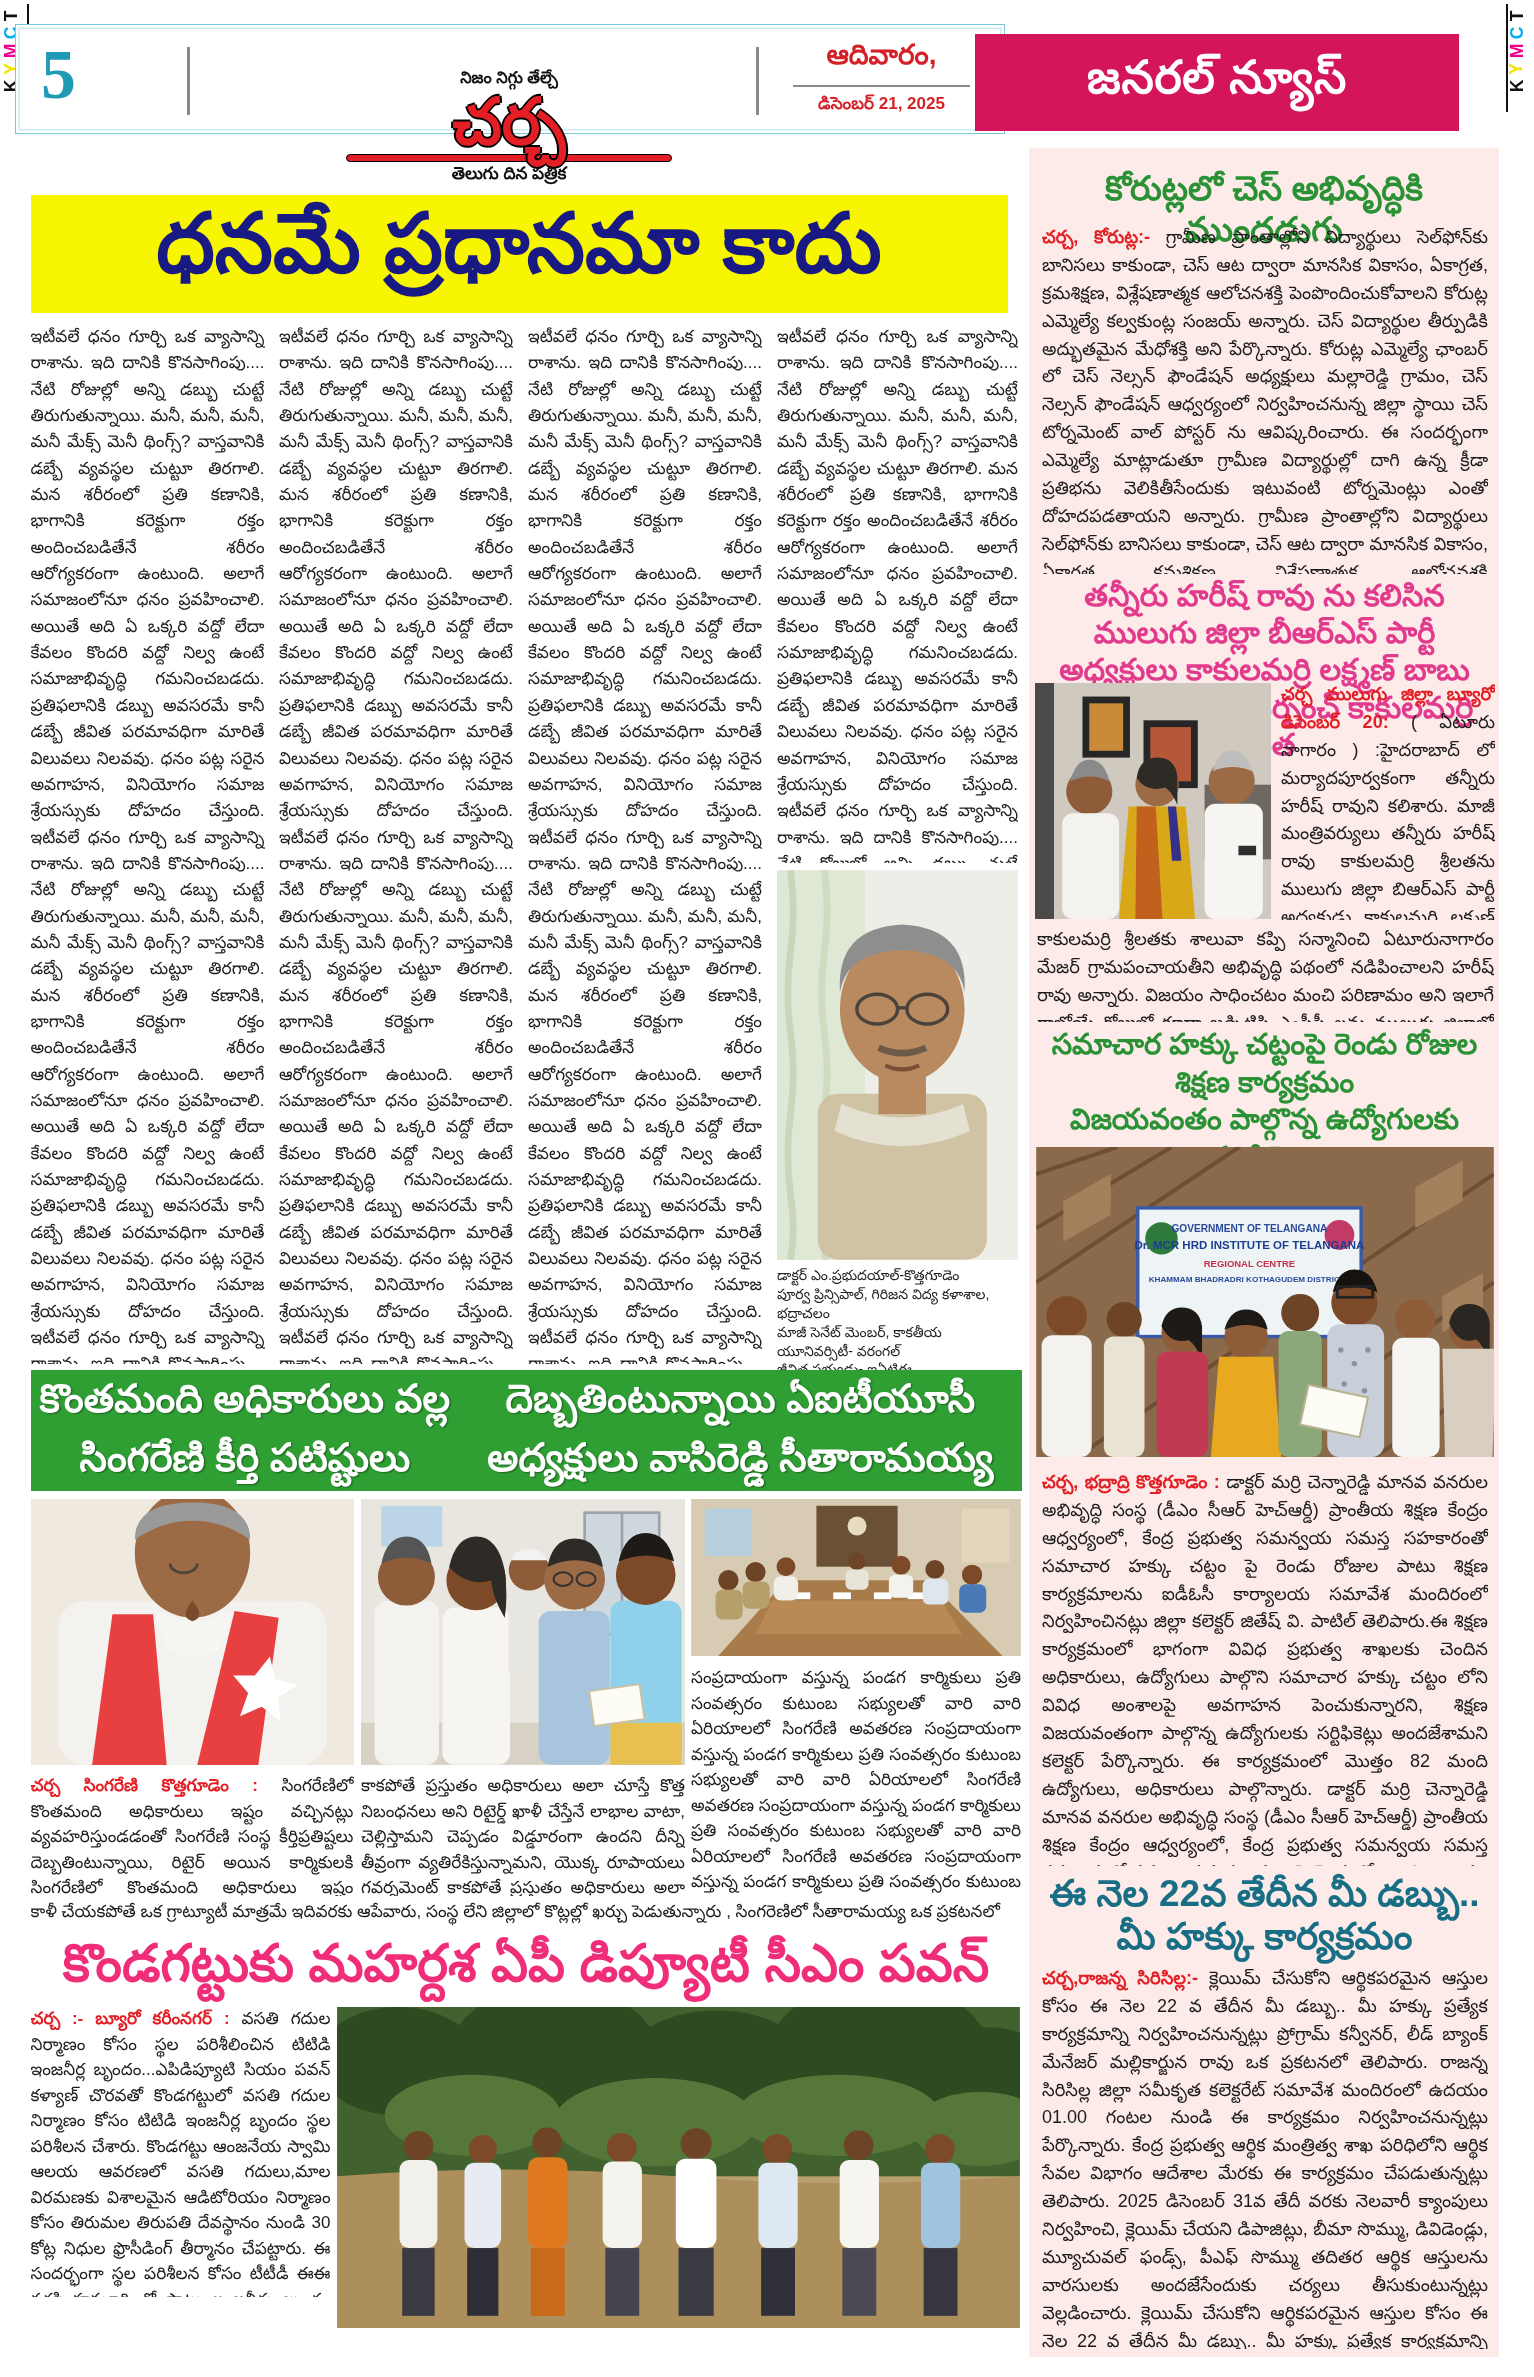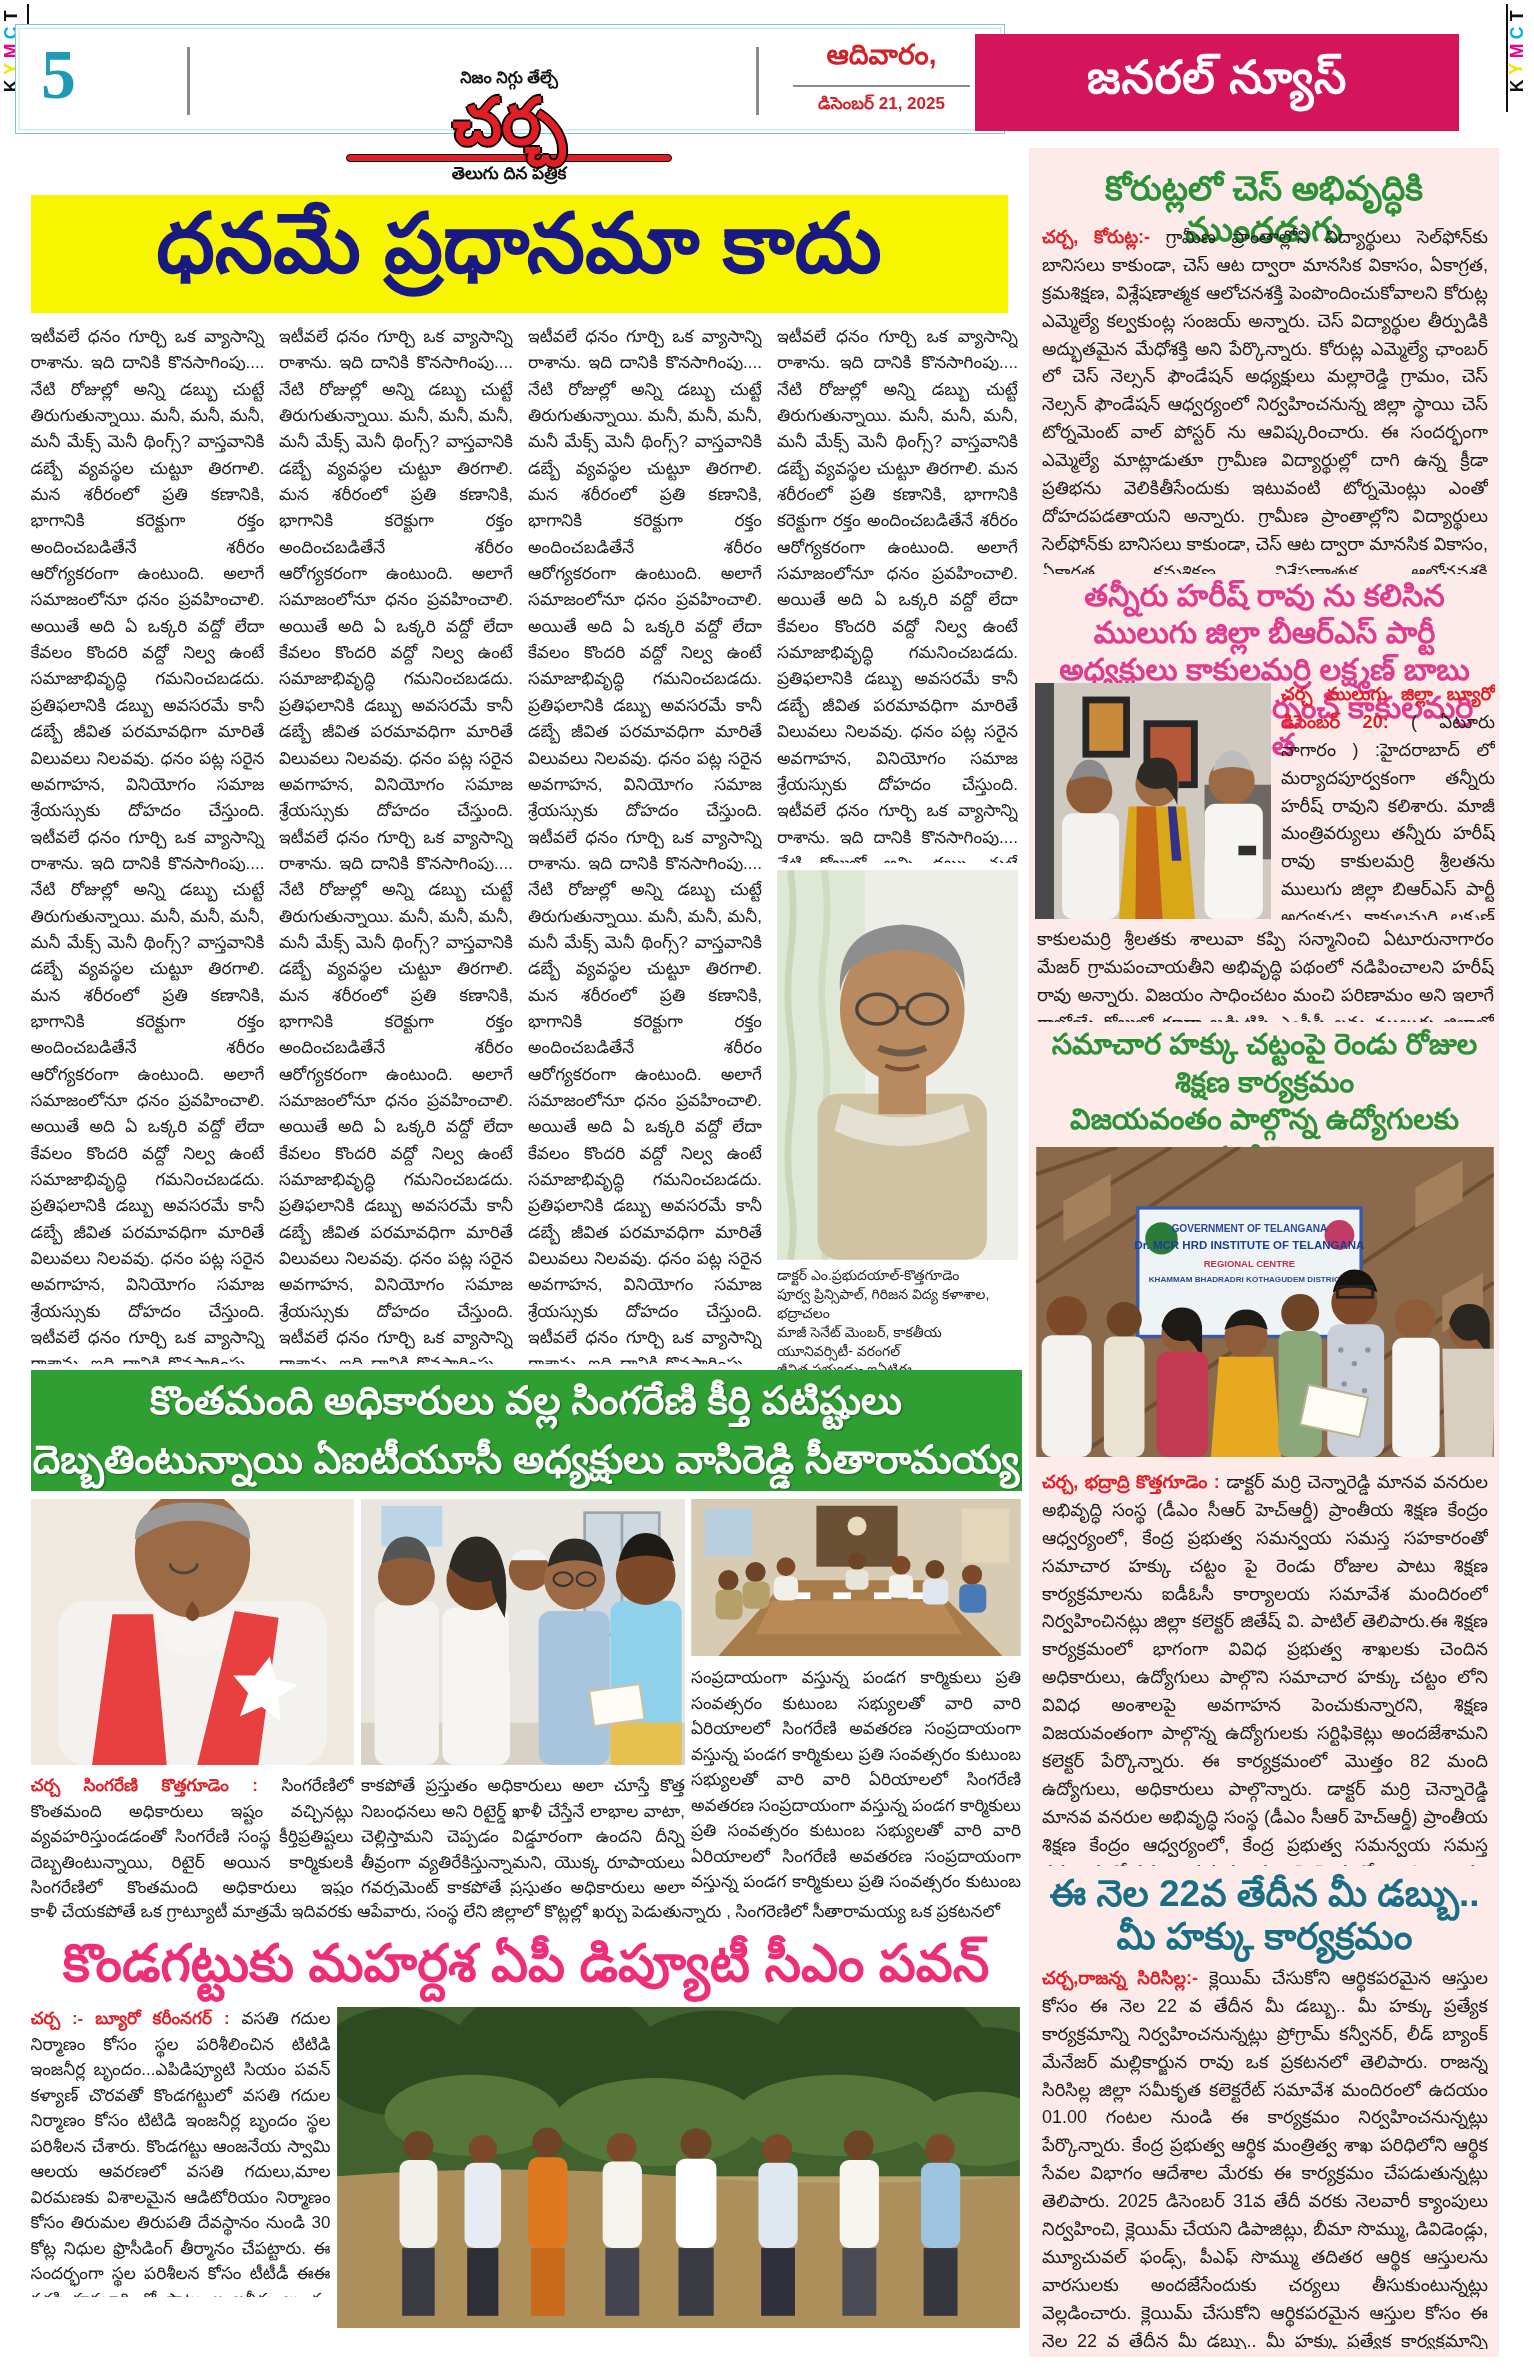--- a/index.html
+++ b/index.html
@@ -32,21 +32,21 @@
 
   
   #main-headline{left:30.5px;top:195px;width:977px;height:118px;background:#f8f500;color:#191984;display:flex;align-items:center;justify-content:center;font-size:83px;font-weight:bold;}
 
   
   .mcol{top:324px;width:234px;height:1040px;font-size:17px;line-height:1.55;color:#1b1b1b;}
   #mcol4-text{left:777px;top:324px;width:241px;height:539px;font-size:17px;line-height:1.55;color:#1b1b1b;}
   #author-caption{left:777px;top:1266px;width:241px;font-size:14px;line-height:1.35;color:#222;}
 
   
-  #green-banner{left:30.5px;top:1370px;width:991px;height:121px;background:#2f9e33;color:#fff;text-align:center;font-weight:bold;font-size:39px;line-height:1.5;text-shadow:1.4px 1.4px 1.4px rgba(0,0,0,.35);display:flex;flex-direction:column;justify-content:center;}
+  #green-banner{left:30.5px;top:1370px;width:991px;height:121px;background:#2f9e33;color:#fff;text-align:center;font-weight:bold;font-size:39px;line-height:1.5;text-shadow:1.4px 1.4px 1.4px rgba(0,0,0,.35);display:flex;flex-direction:row;justify-content:center;}
 
   .midtext{font-size:17px;line-height:1.5;color:#1b1b1b;}
   .lead{color:#e31e24;font-weight:bold;margin-top:33px;}
 
   #magenta-headline{left:30.5px;top:1933px;width:991px;height:68px;color:#ef2d78;font-size:52px;font-weight:bold;text-align:center;}
 
   
   #pink-col{left:1029px;top:148px;width:470px;height:2209px;background:#fcebe9;}
   .rhead-green{color:#2a9235;font-weight:bold;text-align:center;}
   .rhead-pink{color:#e23a8c;font-weight:bold;text-align:center;}

